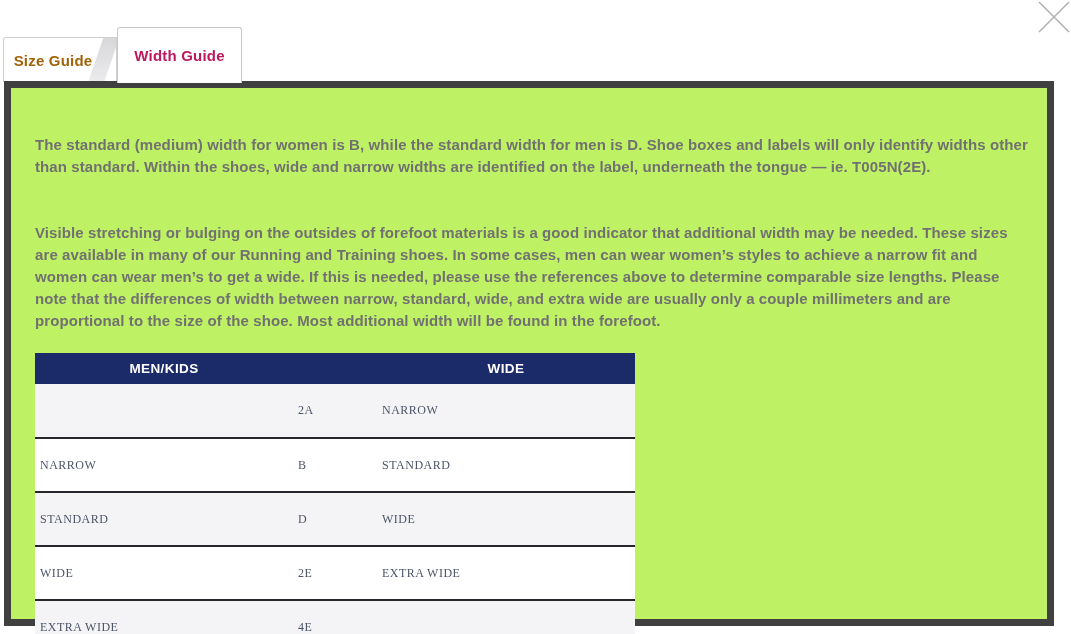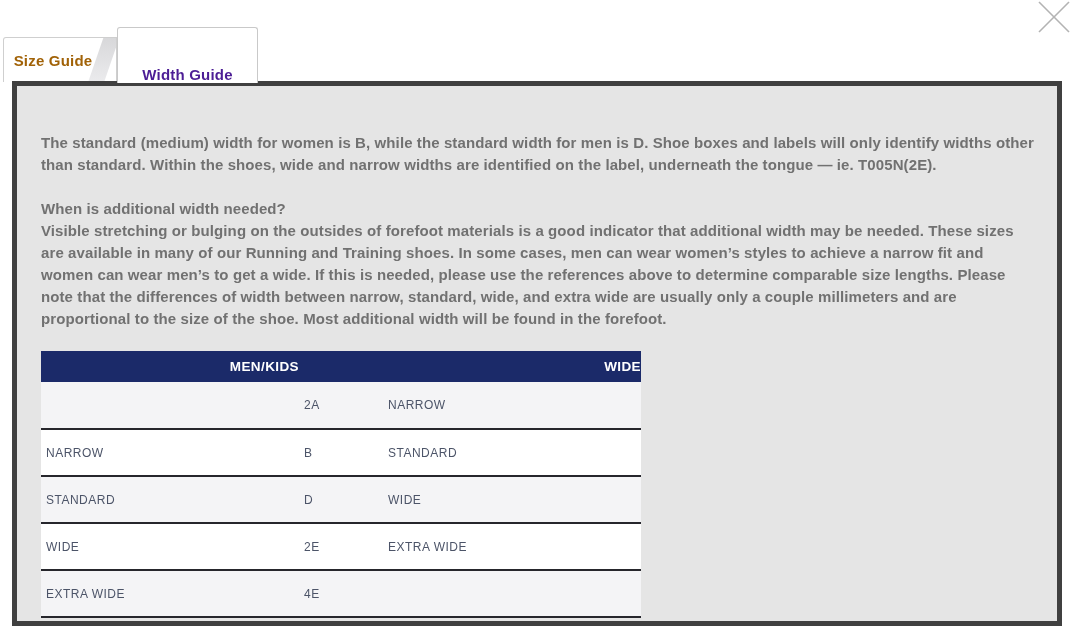--- a/index.html
+++ b/index.html
@@ -47,36 +47,35 @@
     position: absolute;
     top: -2px; right: -4px;
     width: 16px; height: 110%;
     background: linear-gradient(to bottom, #d7d7d9, #ececee);
     transform: skewX(-19deg);
     transform-origin: top right;
   }
   .tab-inactive .tab-label { position: relative; z-index: 1; padding-right: 14px; }
   .tab-active {
     left: 117px; top: 27px;
-    width: 141px; height: 56px;
+    width: 125px; height: 56px;
     border: 1px solid #c9c9c9;
     border-bottom: none;
     border-radius: 3px 3px 0 0;
-    color: #4c1d95;
+    color: #be185d;
     z-index: 3;
-    align-items: flex-end;
   }
 
   
   .panel {
     position: absolute;
-    left: 12px; top: 81px;
+    left: 4px; top: 81px;
     width: 1050px; height: 545px;
-    background: #e5e5e5;
-    border: 5px solid #404040;
+    background: #bef264;
+    border: 7px solid #404040;
     z-index: 2;
   }
   .panel .para {
     position: absolute;
     left: 24px;
     width: 996px;
     font-size: 15px;
     font-weight: 600;
     line-height: 22px;
     color: #717171;
@@ -93,35 +92,36 @@
     border-collapse: collapse;
     table-layout: fixed;
   }
   .width-table th {
     background: #1b2a69;
     color: #ffffff;
     font-size: 13.5px;
     font-weight: 700;
     letter-spacing: 0.4px;
     height: 31px;
-    text-align: right;
+    text-align: center;
   }
   .width-table col.c1 { width: 43%; }
   .width-table col.c2 { width: 14%; }
   .width-table col.c3 { width: 43%; }
   .width-table td {
-    height: 47px;
+    height: 54px;
     font-size: 12px;
     font-weight: 400;
     color: #4c5468;
     letter-spacing: 0.5px;
     padding-left: 5px;
     border-bottom: 2px solid #26262c;
     vertical-align: middle;
     text-align: left;
+    font-family: Liberation Serif, serif;
   }
   .width-table tbody tr:nth-child(odd)  { background: #f4f4f6; }
   .width-table tbody tr:nth-child(even) { background: #ffffff; }
 </style>
 </head>
 <body>
 
 <div class="close-btn">
   <svg width="35" height="35" viewBox="0 0 35 35">
     <line x1="3" y1="2" x2="33" y2="32" stroke="#b3b3b3" stroke-width="1.6"></line>
@@ -135,21 +135,21 @@
 </div>
 <div class="tab tab-active">
   <span class="tab-label">Width Guide</span>
 </div>
 
 <div class="panel">
 
   <p class="para para-1">The standard (medium) width for women is B, while the standard width for men is D. Shoe boxes and labels will only identify widths other than standard. Within the shoes, wide and narrow widths are identified on the label, underneath the tongue — ie. T005N(2E).</p>
 
   <div class="para para-2">
-    <span>When is additional width needed?</span><br>
+    <br>
     <span>Visible stretching or bulging on the outsides of forefoot materials is a good indicator that additional width may be needed. These sizes are available in many of our Running and Training shoes. In some cases, men can wear women’s styles to achieve a narrow fit and women can wear men’s to get a wide. If this is needed, please use the references above to determine comparable size lengths. Please note that the differences of width between narrow, standard, wide, and extra wide are usually only a couple millimeters and are proportional to the size of the shoe. Most additional width will be found in the forefoot.</span>
   </div>
 
   <table class="width-table">
     <colgroup>
         <col class="c1">
         <col class="c2">
         <col class="c3">
       </colgroup>
     <thead>

